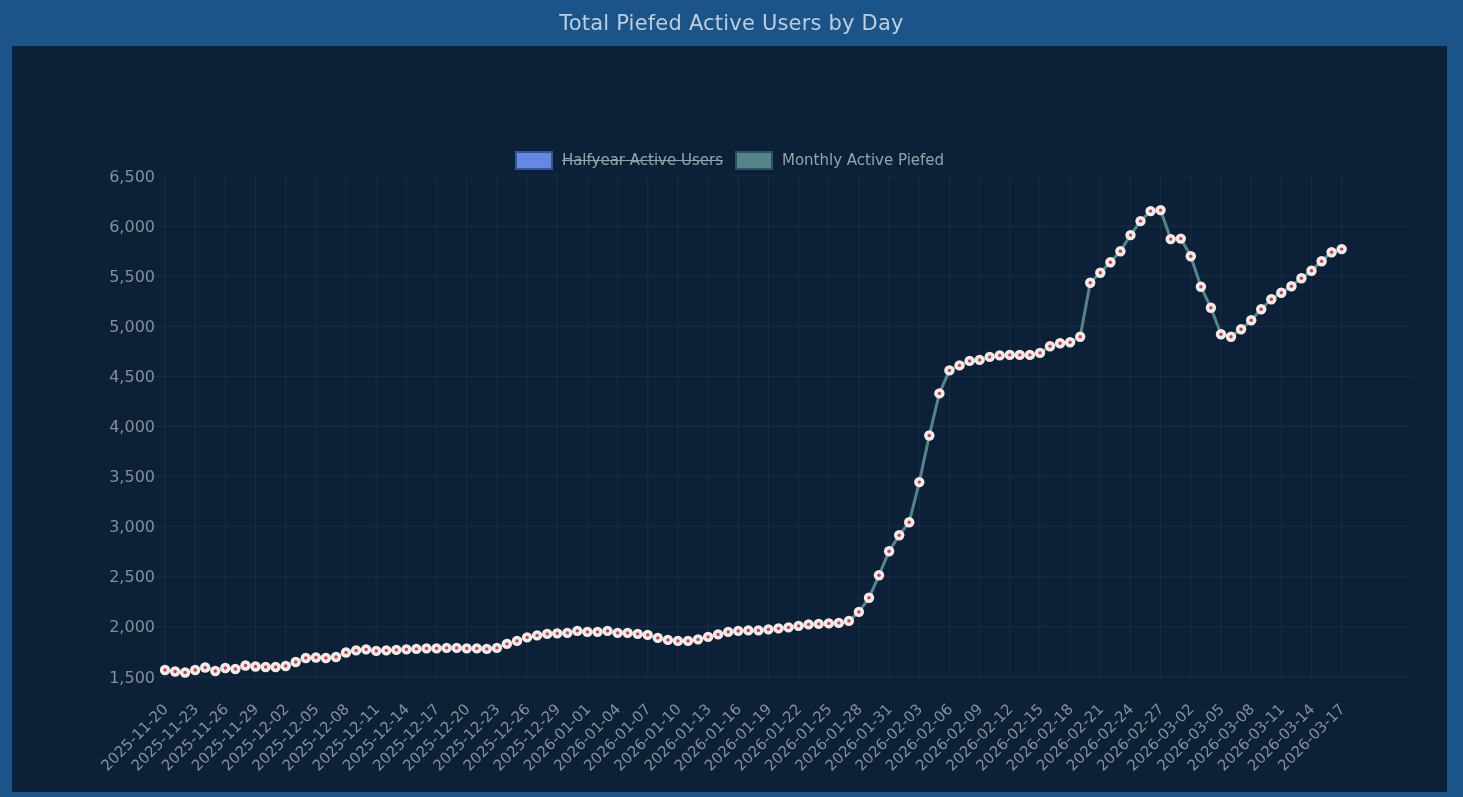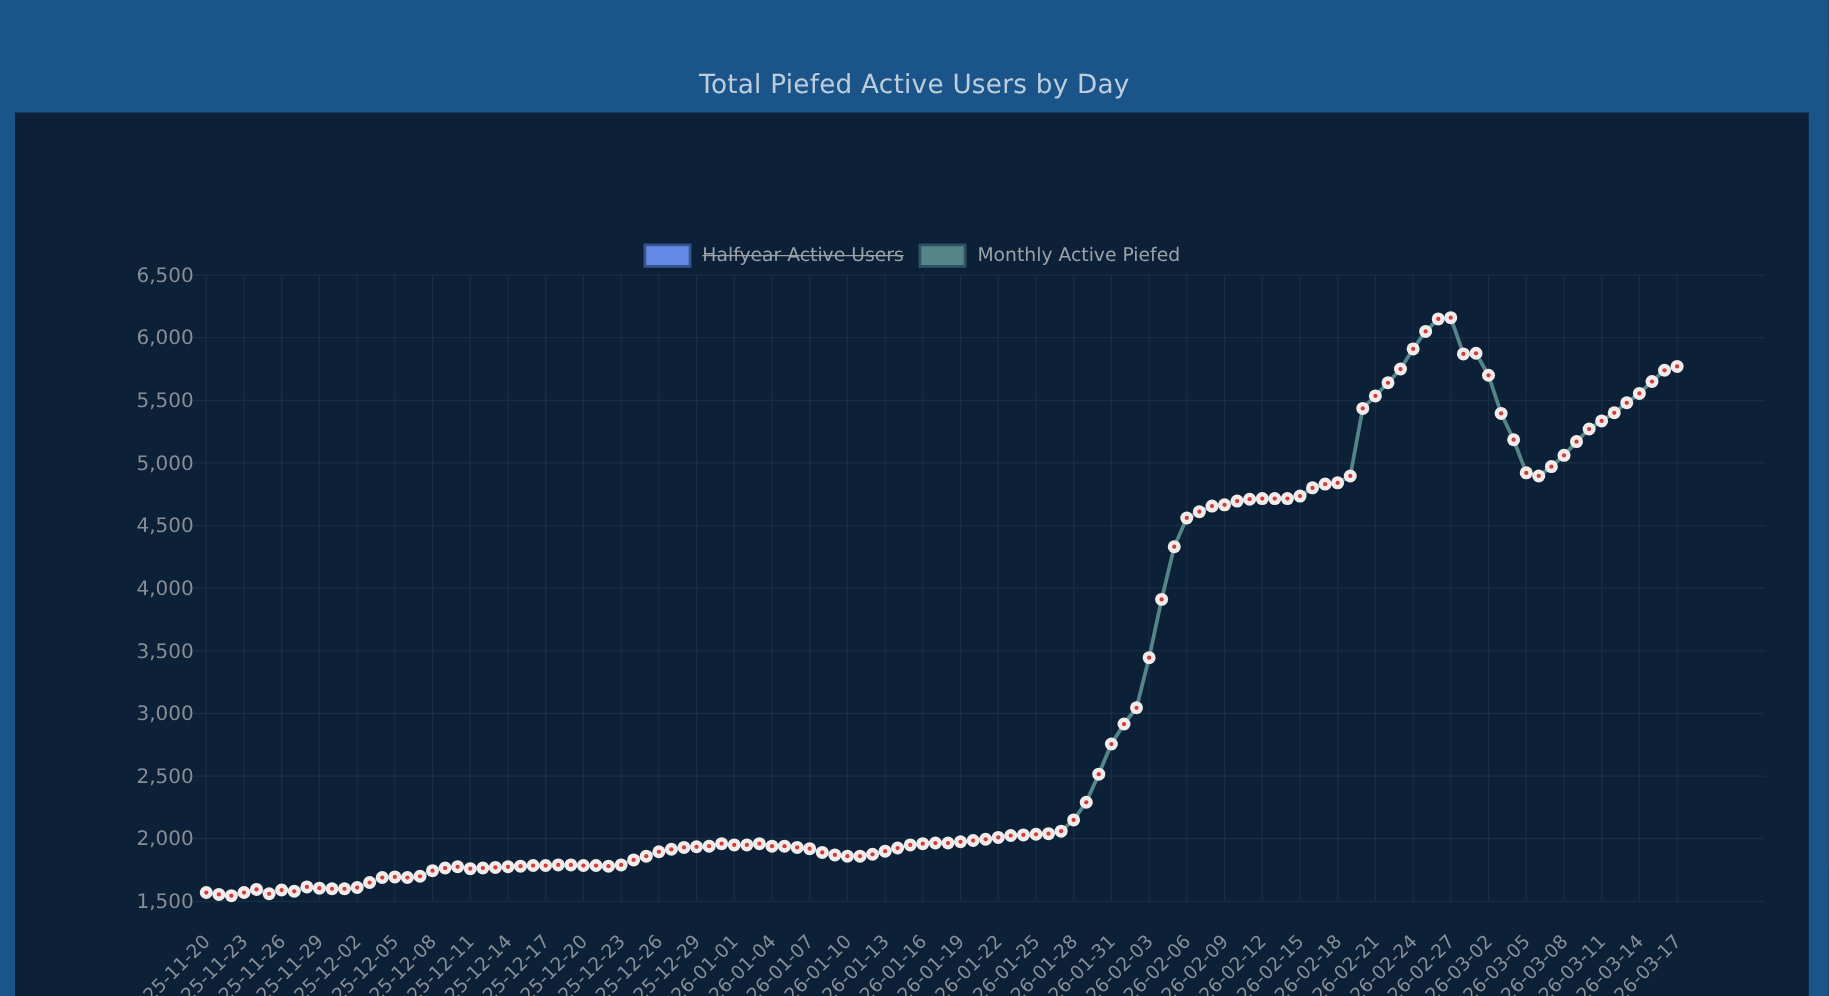--- a/index.html
+++ b/index.html
@@ -1,21 +1,21 @@
 <!DOCTYPE html>
 <html><head>
 <meta charset="utf-8">
 <style>
   html,body{margin:0;padding:0;}
   body{
     width:1463px;height:797px;overflow:hidden;
     font-family:"DejaVu Sans","Liberation Sans",sans-serif;
     background:#1b5489;
   }
-  .app{position:relative;width:1463px;height:650px;background:#1b5489;margin-top:44px;}
+  .app{position:relative;width:1463px;height:650px;background:#1b5489;}
   .titlebar{
     position:absolute;left:0;top:0;width:1463px;height:46px;
     display:flex;align-items:center;justify-content:center;
     color:#bccede;font-size:21px;letter-spacing:.2px;
   }
   .panel{
     position:absolute;left:12px;top:46px;width:1435px;height:746px;
     background:#0c2137;
   }
   .chart-svg{position:absolute;left:0;top:0;}

